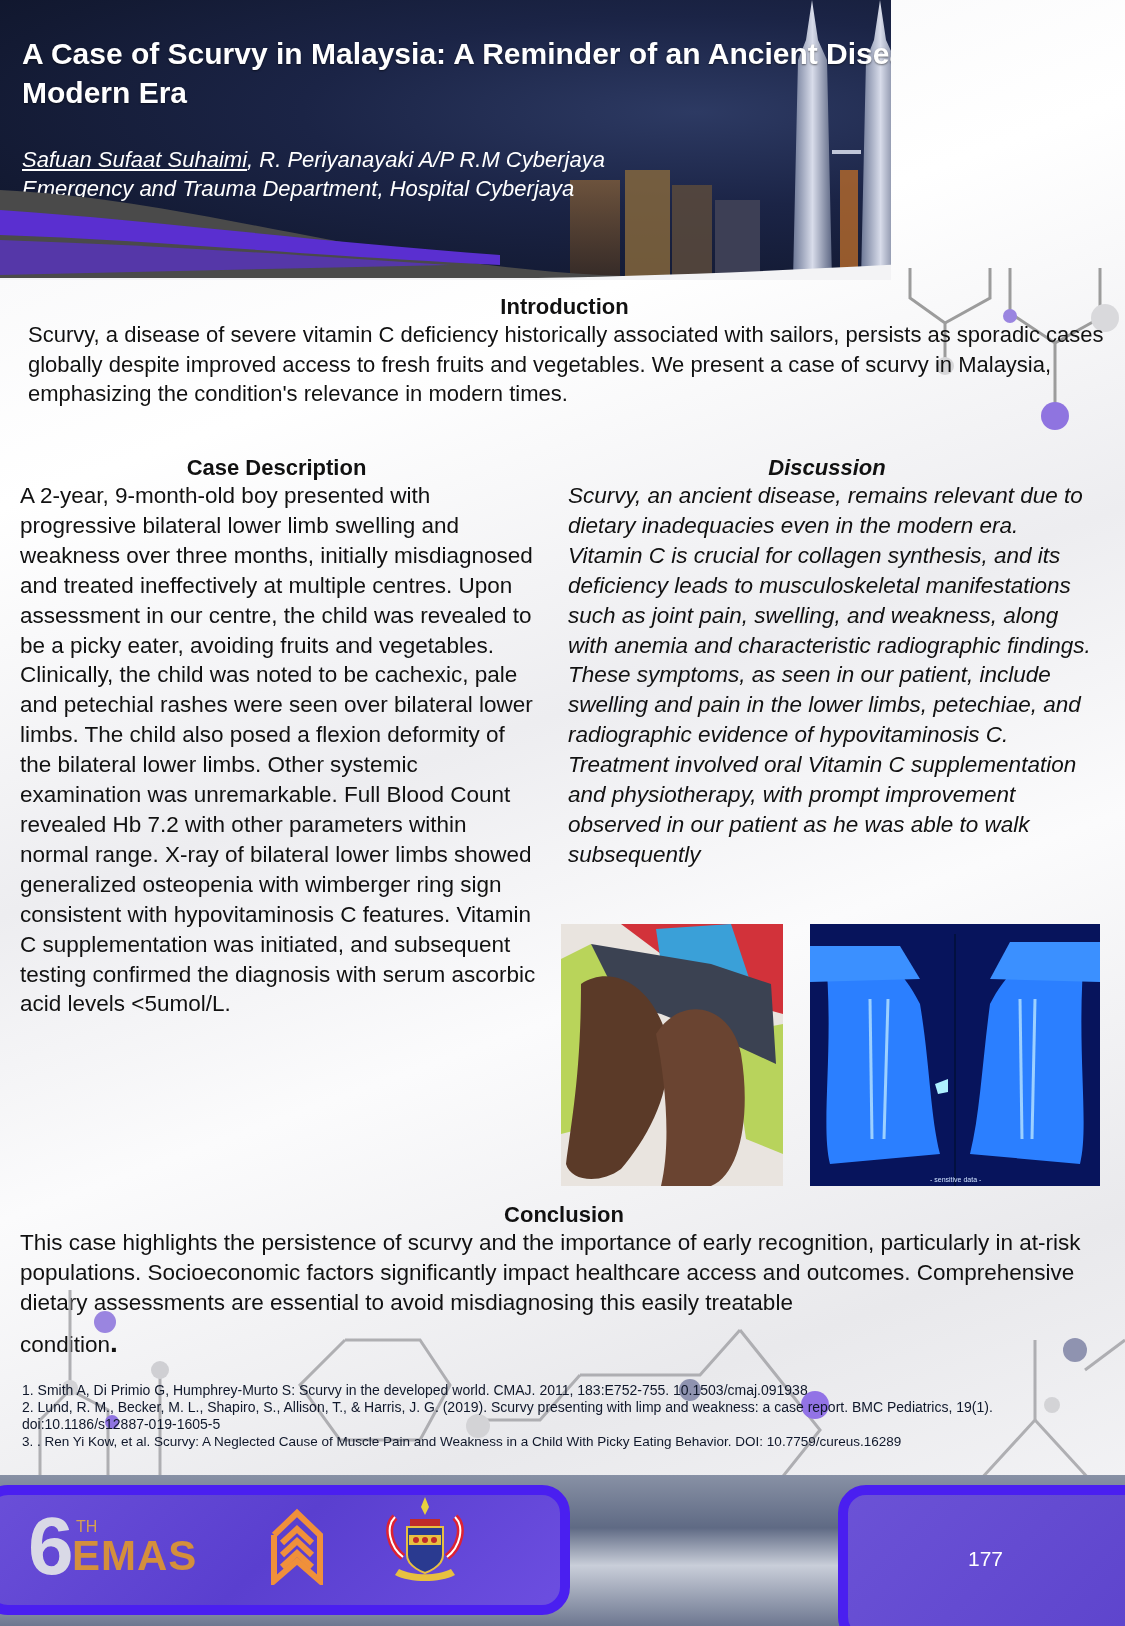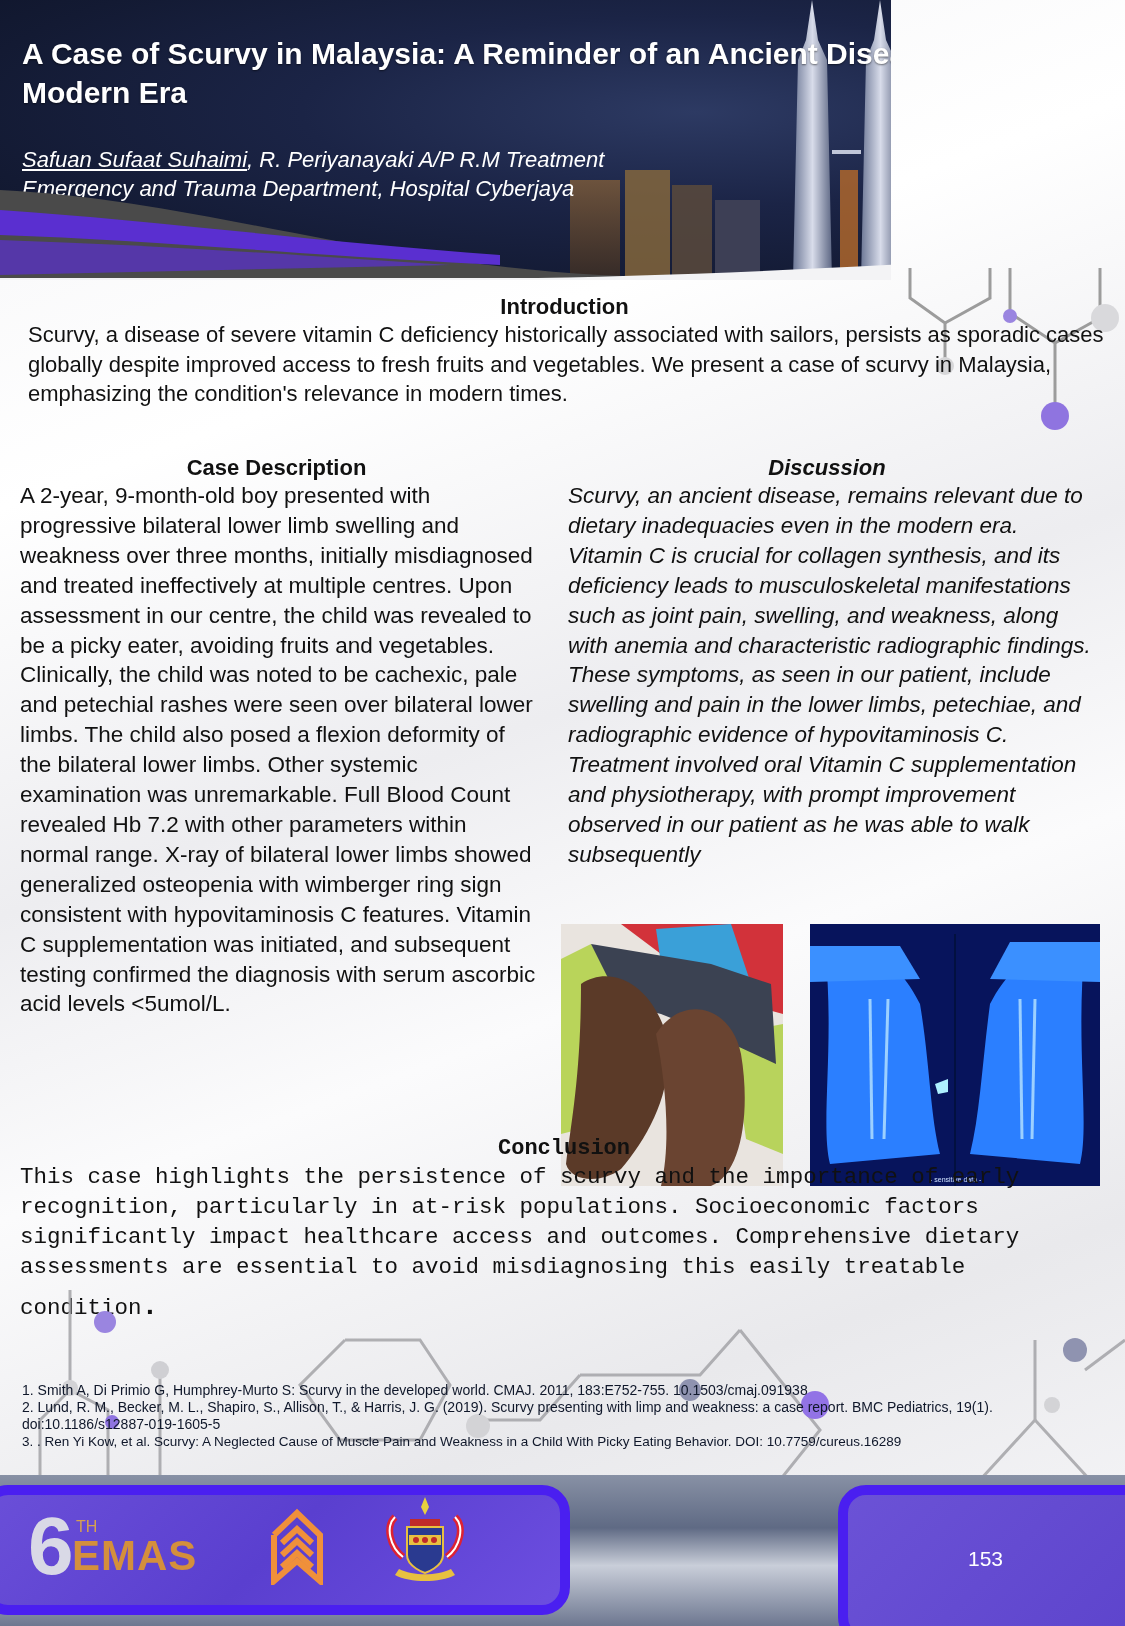--- a/index.html
+++ b/index.html
@@ -40,21 +40,21 @@
 
   .photo {
     position: absolute; left: 561px; top: 924px; width: 222px; height: 262px; overflow: hidden;
     background: linear-gradient(180deg, #dcd5cf 0%, #e7e1da 100%);
   }
   .xray {
     position: absolute; left: 810px; top: 924px; width: 290px; height: 262px; overflow: hidden;
     background: #06155a;
   }
 
-  .concl { position: absolute; left: 14px; top: 1136px; width: 1100px; font-family: Liberation Mono, monospace; }
+  .concl { position: absolute; left: 14px; top: 1202px; width: 1100px; }
   .concl .body-text { font-size: 22.5px; line-height: 30px; }
   .concl .last-line { display: block; margin-top: 10px; }
   .concl .last-line .dot { font-size: 28px; font-weight: bold; }
 
   .refs { position: absolute; left: 22px; top: 1382px; width: 1080px; font-size: 14px; line-height: 17px; color: #0f172a; }
   .refs .ref3 { font-size: 13.5px; }
 
   
   .footer { position: absolute; left: 0; top: 1475px; width: 1125px; height: 151px; overflow: hidden;
     background: linear-gradient(180deg, #8891a5 0%, #5f6a84 35%, #c9ced9 60%, #6d7790 100%); }
@@ -108,21 +108,21 @@
 
     <g opacity="0.9">
       <polygon points="990,40 1060,0 1125,0 1125,110 1070,125 1025,110 1000,80" fill="#9aaec8"></polygon>
       <polygon points="1010,60 1060,20 1100,40 1080,100 1040,110" fill="#c9d5e6"></polygon>
       <line x1="1040" y1="20" x2="1100" y2="0" stroke="#3fa0ff" stroke-width="8" opacity="0.6"></line>
     </g>
   </svg>
 
   <div class="title">A Case of Scurvy in Malaysia: A Reminder of an Ancient Disease in a Modern Era</div>
   <div class="authors">
-    <span class="presenter">Safuan Sufaat Suhaimi</span><span>, R. Periyanayaki A/P R.M Treatment</span><br>
+    <span class="presenter">Safuan Sufaat Suhaimi</span><span>, R. Periyanayaki A/P R.M Cyberjaya</span><br>
     <span>Emergency and Trauma Department, Hospital Cyberjaya</span>
   </div>
 
   <svg class="wave" viewBox="0 0 1125 110" preserveAspectRatio="none">
     <path d="M0,10 C200,20 350,80 600,95 C800,105 1000,80 1125,60 L1125,110 L0,110 Z" fill="#4a4a4a"></path>
     <path d="M0,30 C150,40 300,60 500,75 L500,85 C300,75 150,60 0,55 Z" fill="#5a2fd0"></path>
     <path d="M0,60 C150,65 300,75 450,85 L0,95 Z" fill="#5a2fd0" opacity="0.7"></path>
     <rect x="0" y="98" width="1125" height="12" fill="#f3f3f5"></rect>
     <path d="M0,98 C300,100 600,108 1125,70 L1125,110 L0,110 Z" fill="#f3f3f5"></path>
   </svg>
@@ -254,13 +254,13 @@
   <path d="M40,0 L44,10 L40,18 L36,10 Z" fill="#e8d040"></path>
   <rect x="25" y="22" width="30" height="8" fill="#c02a2a"></rect>
   <path d="M22,30 L58,30 L58,58 C58,70 40,76 40,76 C40,76 22,70 22,58 Z" fill="#2a3a90" stroke="#e8c040" stroke-width="2"></path>
   <rect x="24" y="38" width="32" height="10" fill="#e8c040"></rect>
   <circle cx="31" cy="43" r="3" fill="#c02a2a"></circle>
   <circle cx="40" cy="43" r="3" fill="#c02a2a"></circle>
   <circle cx="49" cy="43" r="3" fill="#c02a2a"></circle>
   <path d="M10,78 C25,86 55,86 70,78 L66,72 C52,79 28,79 14,72 Z" fill="#e8c040"></path>
 </svg>
 
-<div class="page-num">153</div>
+<div class="page-num">177</div>
 
 </body></html>

